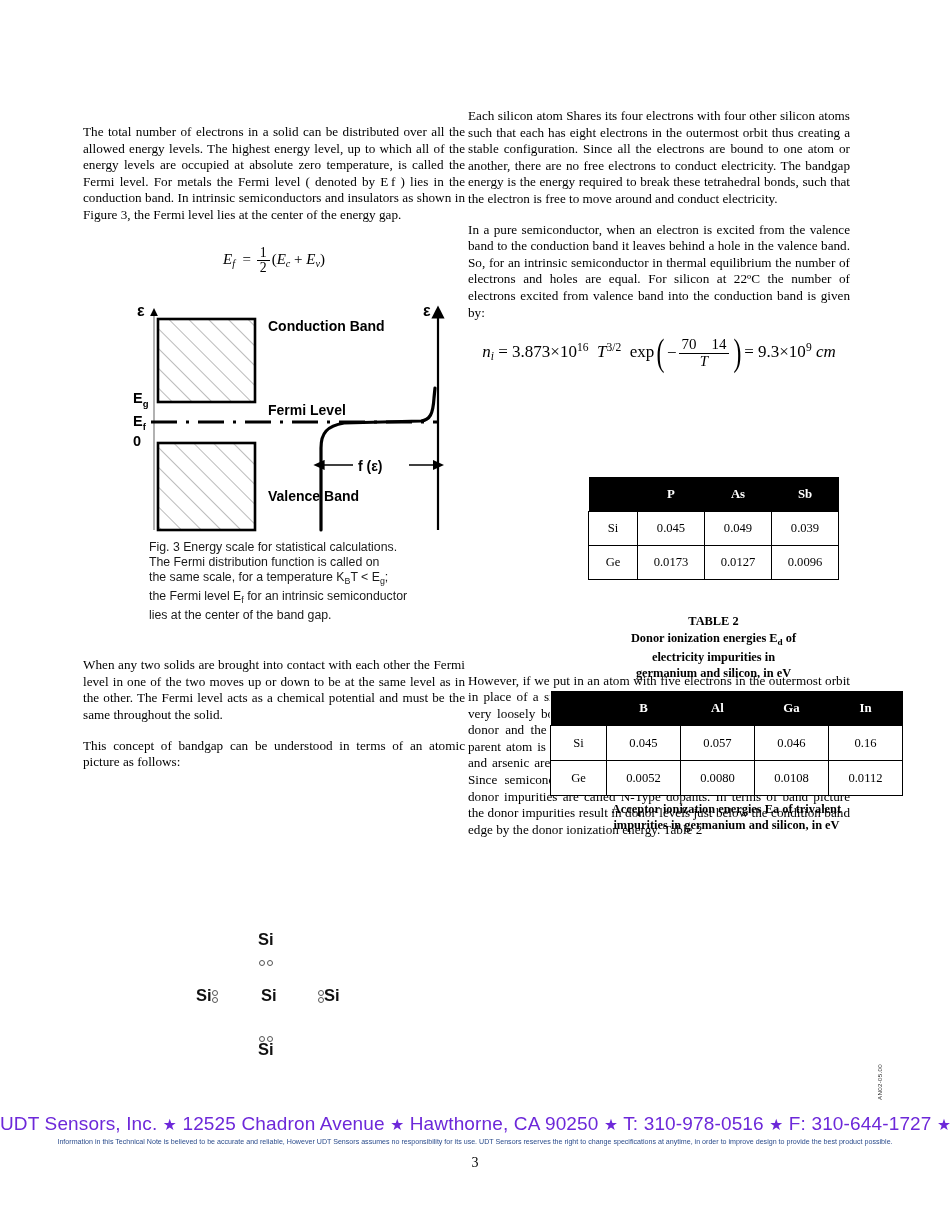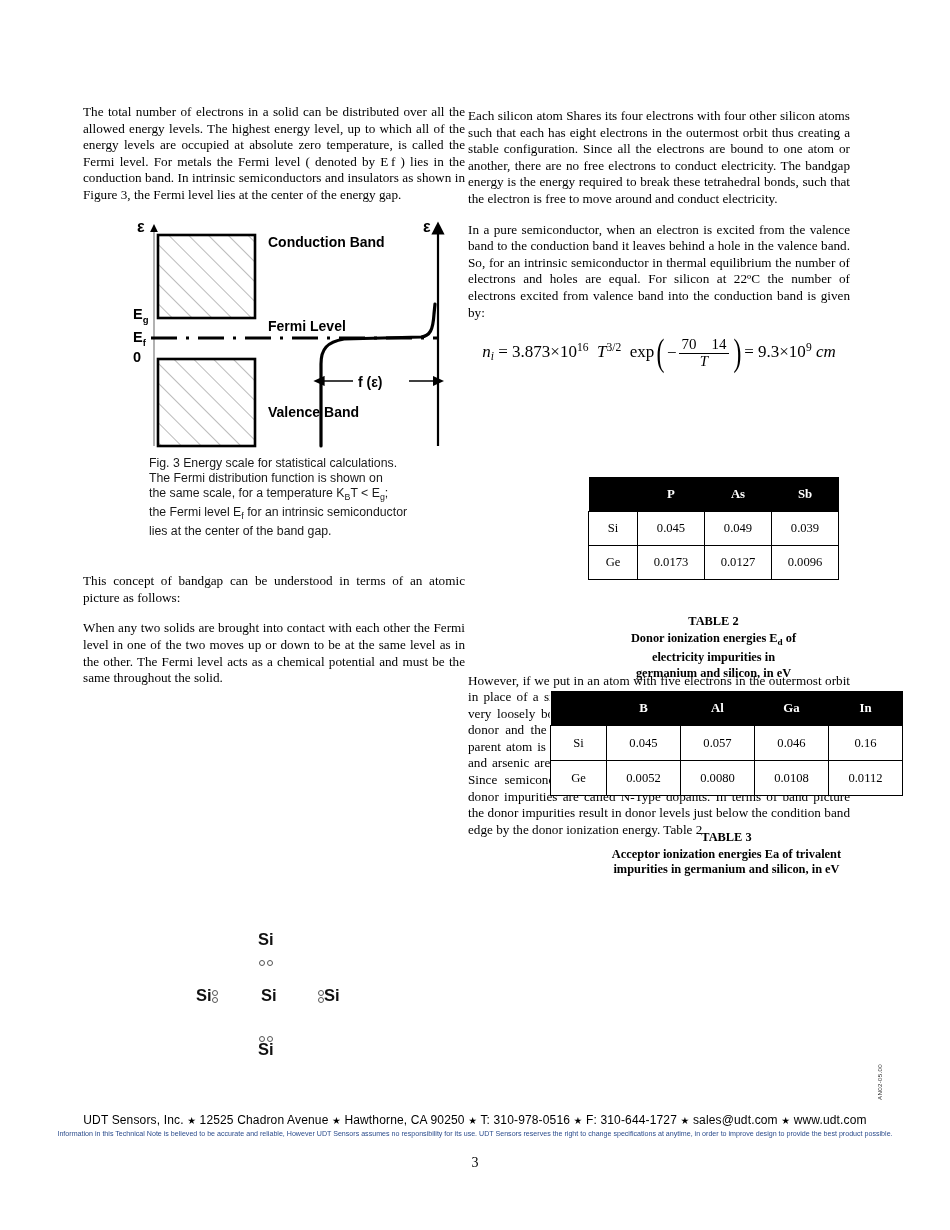--- a/index.html
+++ b/index.html
@@ -18,21 +18,21 @@
   .page {
     position: absolute;
     left: 0; top: 0;
     width: 950px;
     height: 1230px;
   }
   
   .col-left {
     position: absolute;
     left: 83px;
-    top: 104px;
+    top: 124px;
     width: 382px;
   }
   .col-right {
     position: absolute;
     left: 468px;
     top: 108px;
     width: 382px;
   }
   p.body-text {
     margin: 0 0 14px 0;
@@ -185,22 +185,22 @@
   
   .footer {
     position: absolute;
     left: 0;
     top: 1113px;
     width: 950px;
     text-align: center;
   }
   .footer-line1 {
     font-family: "Liberation Sans", sans-serif;
-    font-size: 12px;
-    color: #000000;
+    font-size: 19px;
+    color: #6d28d9;
     letter-spacing: 0.15px;
     white-space: nowrap;
   }
   .footer-line1 .star { font-size: 0.82em; }
   .footer-line2 {
     margin-top: 3px;
     font-family: "Liberation Sans", sans-serif;
     font-size: 7.1px;
     color: #2b4c8c;
     white-space: nowrap;
@@ -230,20 +230,23 @@
 </style>
 </head>
 <body>
 
 <div class="page">
 
   <div class="col-left">
 
     <p class="body-text">The total number of electrons in a solid can be distributed over all the allowed energy levels.  The highest energy level, up to which all of the energy levels are occupied at absolute zero temperature, is called the Fermi level.  For metals the Fermi level ( denoted by E f ) lies in the conduction band.  In intrinsic semiconductors and insulators as shown in Figure 3, the Fermi level lies at the center of the energy gap.</p>
 
+    <div class="equation1">
+      <span class="mi">E</span><span class="sub">f</span>&nbsp;&nbsp;=&nbsp;<span class="frac"><span class="num">1</span><span class="den">2</span></span>(<span class="mi">E</span><span class="sub">c</span>&nbsp;+&nbsp;<span class="mi">E</span><span class="sub">v</span>)
+    </div>
 
 
     <div class="figure-wrap">
       <svg width="360" height="232" viewBox="0 0 360 232">
         <defs>
           <pattern id="hatch" width="14" height="14" patternTransform="rotate(-45)" patternUnits="userSpaceOnUse">
             <line x1="0" y1="0" x2="0" y2="14" stroke="#777" stroke-width="1"></line>
           </pattern>
           <marker id="arrhead" markerWidth="7" markerHeight="7" refX="3" refY="3.0" orient="auto">
             <path d="M0,0 L6,3 L0,6 z" fill="#000"></path>
@@ -280,30 +283,30 @@
 
         <text x="137" y="29" font-family="Liberation Sans, sans-serif" font-size="14" font-weight="bold" fill="#000">Conduction Band</text>
         <text x="137" y="113" font-family="Liberation Sans, sans-serif" font-size="14" font-weight="bold" fill="#000">Fermi Level</text>
         <text x="137" y="199" font-family="Liberation Sans, sans-serif" font-size="14" font-weight="bold" fill="#000">Valence Band</text>
         <text x="227" y="169" font-family="Liberation Sans, sans-serif" font-size="14" font-weight="bold" fill="#000">f (ε)</text>
       </svg>
     </div>
 
     <div class="fig-caption">
       <span>Fig. 3 Energy scale for statistical calculations.</span><br>
-      <span>The Fermi distribution function is shown on</span><br>
+      <span>The Fermi distribution function is called on</span><br>
       <span>the same scale, for a temperature K</span><span class="sb">B</span><span>T &lt; E</span><span class="sb">g</span><span>;</span><br>
       <span>the Fermi level E</span><span class="sb">f</span><span> for an intrinsic semiconductor</span><br>
       <span>lies at the center of the band gap.</span>
     </div>
 
     <div class="gap-l"></div>
 
+    <p class="body-text">When any two solids are brought into contact with each other the Fermi level in one of the two moves up or down to be at the same level as in the other.  The Fermi level acts as a chemical potential and must be the same throughout the solid.</p>
     <p class="body-text">This concept of bandgap can be understood in terms of an atomic picture as follows:</p>
-    <p class="body-text">When any two solids are brought into contact with each other the Fermi level in one of the two moves up or down to be at the same level as in the other.  The Fermi level acts as a chemical potential and must be the same throughout the solid.</p>
     <div class="gap-m"></div>
   </div>
 
   <div class="si-diagram">
 
     <div class="si-atom" style="left:62px; top:0px;">Si</div>
     <div class="si-atom" style="left:62px; top:21px;">
       <span class="dot-pair-h"><span class="dot"></span><span class="dot"></span></span>
     </div>
 
@@ -390,21 +393,20 @@
         <tr>
           <td class="rowhead">Ge</td>
           <td>0.0052</td>
           <td>0.0080</td>
           <td>0.0108</td>
           <td>0.0112</td>
         </tr>
       </tbody>
     </table>
     <div class="tbl-caption">
-      <span class="tnum">TABLE 3</span>
       <span>Acceptor ionization energies Ea of trivalent</span><br>
       <span>impurities in germanium and silicon, in eV</span>
     </div>
   </div>
 
   <div class="footer">
     <div class="footer-line1">
       <span>UDT Sensors, Inc.</span>
       <span class="star">★</span>
       <span>12525  Chadron Avenue</span>

